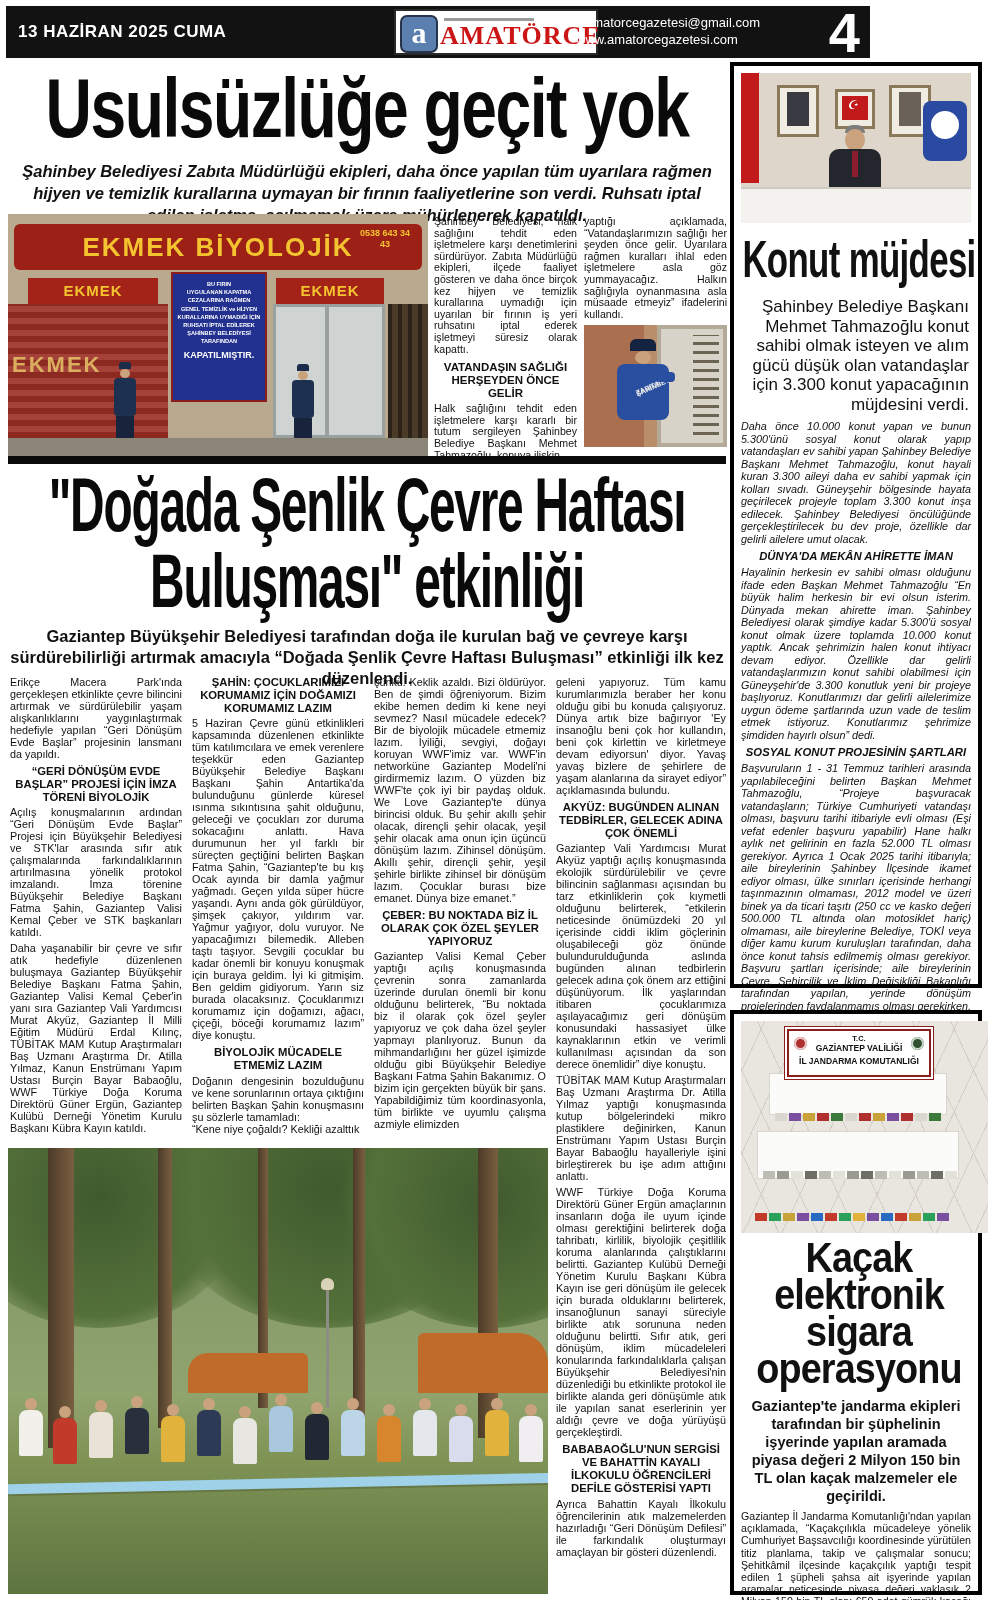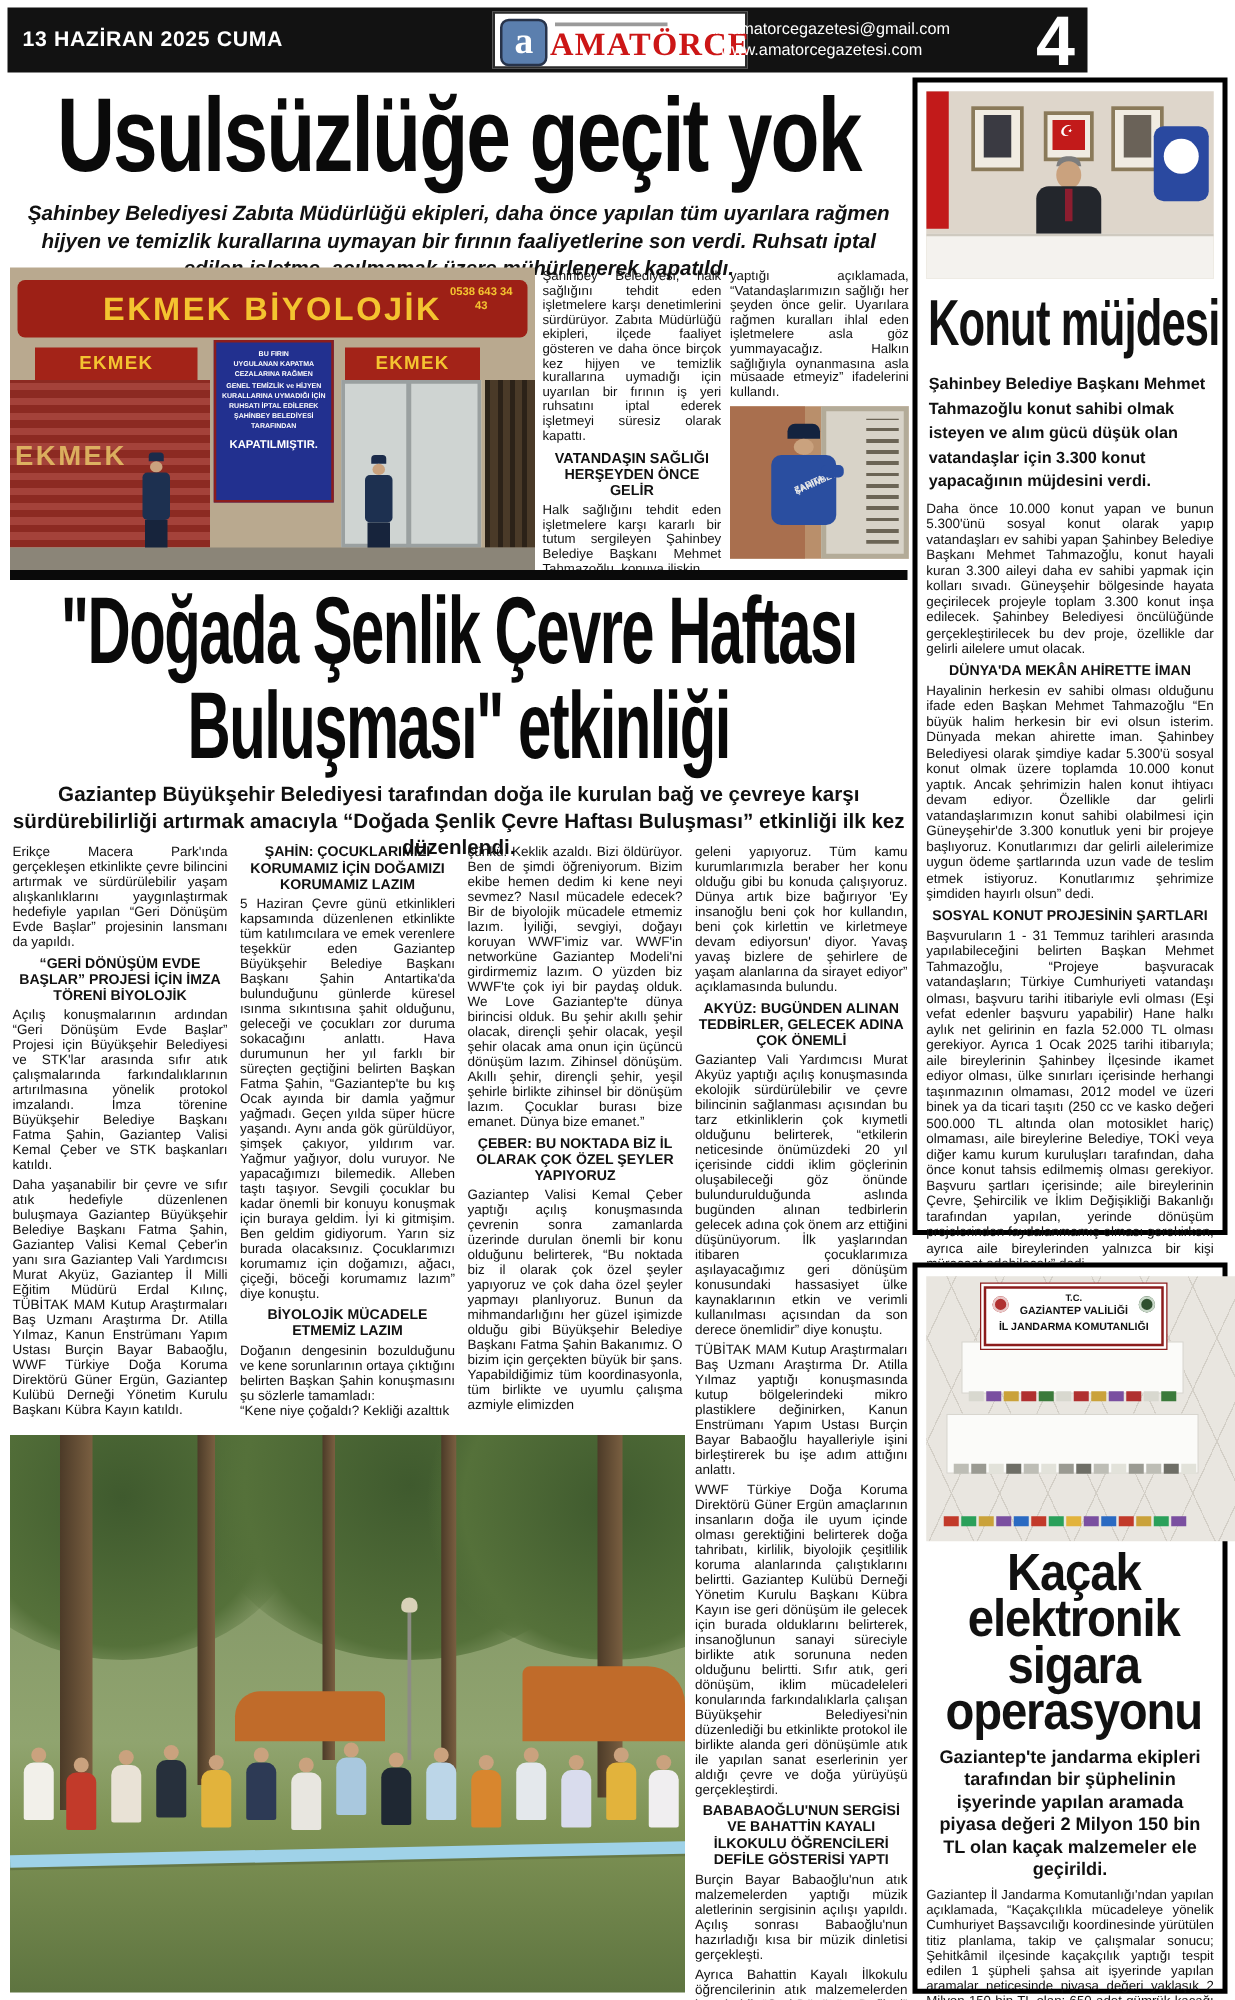--- a/index.html
+++ b/index.html
@@ -81,22 +81,22 @@
   .pm-logo{position:absolute;right:4px;top:28px;width:44px;height:60px;background:#2a49a0;border-radius:8px;}
   .pm-logo:after{content:"";position:absolute;left:8px;top:10px;width:28px;height:28px;background:#fff;border-radius:50%;}
   .pm-desk{position:absolute;left:0;bottom:0;width:100%;height:34px;background:#f4f2ee;border-top:2px solid #cfcac0;}
   .pm-man-head{position:absolute;left:104px;top:56px;width:20px;height:22px;background:#caa27e;border-radius:50%;}
   .pm-man-hair{position:absolute;left:104px;top:52px;width:20px;height:8px;background:#7d7d7d;border-radius:8px 8px 0 0;}
   .pm-man-body{position:absolute;left:88px;top:76px;width:52px;height:42px;background:#23262c;border-radius:10px 10px 0 0;}
   .pm-man-tie{position:absolute;left:111px;top:78px;width:6px;height:26px;background:#8c1d2f;}
   .konut-h{position:relative;height:58px;margin-top:8px;}
   .konut-h .inner{position:absolute;left:-62px;width:360px;text-align:center;font-size:52px;font-weight:800;letter-spacing:-1px;
                   transform:scaleX(.67);transform-origin:center top;line-height:56px;}
-  .box-intro{font-size:13px;font-weight:bold;text-align:left;line-height:19.5px;margin:8px 2px 6px 2px;}
-  .box-body{font-size:10.8px;line-height:12.5px;text-align:justify;}
+  .box-intro{font-size:17px;font-weight:normal;text-align:right;line-height:19.5px;margin:8px 2px 6px 2px;}
+  .box-body{font-size:10.8px;line-height:12.5px;text-align:justify;font-style:italic;}
   .box-body p{margin:0 0 5px 0;}
   .box-sub{font-weight:bold;font-size:11.3px;text-align:center;line-height:13px;margin:5px 0 3px 0;}
 
   
   .bar2{position:absolute;left:8px;top:456px;width:718px;height:8px;background:#0a0a0a;}
   .h2-wrap{position:absolute;left:8px;top:466px;width:718px;height:156px;}
   .h2-line{position:absolute;width:1140px;left:-211px;text-align:center;font-size:76px;font-weight:800;
            letter-spacing:-2px;transform:scaleX(.63);transform-origin:center top;line-height:78px;color:#0a0a0a;}
   .h2-l1{top:0;} .h2-l2{top:76px;}
   .deck2{position:absolute;left:8px;top:626px;width:718px;text-align:center;font-size:16.5px;font-weight:bold;line-height:21px;}
@@ -281,21 +281,20 @@
     <div class="s3sub">ÇEBER: BU NOKTADA BİZ İL OLARAK ÇOK ÖZEL ŞEYLER YAPIYORUZ</div>
     <p>Gaziantep Valisi Kemal Çeber yaptığı açılış konuşmasında çevrenin sonra zamanlarda üzerinde durulan önemli bir konu olduğunu belirterek, “Bu noktada biz il olarak çok özel şeyler yapıyoruz ve çok daha özel şeyler yapmayı planlıyoruz. Bunun da mihmandarlığını her güzel işimizde olduğu gibi Büyükşehir Belediye Başkanı Fatma Şahin Bakanımız. O bizim için gerçekten büyük bir şans. Yapabildiğimiz tüm koordinasyonla, tüm birlikte ve uyumlu çalışma azmiyle elimizden</p>
   </div>
   <div class="s3col" style="left:556px;width:170px;">
     <p>geleni yapıyoruz. Tüm kamu kurumlarımızla beraber her konu olduğu gibi bu konuda çalışıyoruz. Dünya artık bize bağırıyor 'Ey insanoğlu beni çok hor kullandın, beni çok kirlettin ve kirletmeye devam ediyorsun' diyor. Yavaş yavaş bizlere de şehirlere de yaşam alanlarına da sirayet ediyor” açıklamasında bulundu.</p>
     <div class="s3sub">AKYÜZ: BUGÜNDEN ALINAN TEDBİRLER, GELECEK ADINA ÇOK ÖNEMLİ</div>
     <p>Gaziantep Vali Yardımcısı Murat Akyüz yaptığı açılış konuşmasında ekolojik sürdürülebilir ve çevre bilincinin sağlanması açısından bu tarz etkinliklerin çok kıymetli olduğunu belirterek, “etkilerin neticesinde önümüzdeki 20 yıl içerisinde ciddi iklim göçlerinin oluşabileceği göz önünde bulundurulduğunda aslında bugünden alınan tedbirlerin gelecek adına çok önem arz ettiğini düşünüyorum. İlk yaşlarından itibaren çocuklarımıza aşılayacağımız geri dönüşüm konusundaki hassasiyet ülke kaynaklarının etkin ve verimli kullanılması açısından da son derece önemlidir” diye konuştu.</p>
     <p>TÜBİTAK MAM Kutup Araştırmaları Baş Uzmanı Araştırma Dr. Atilla Yılmaz yaptığı konuşmasında kutup bölgelerindeki mikro plastiklere değinirken, Kanun Enstrümanı Yapım Ustası Burçin Bayar Babaoğlu hayalleriyle işini birleştirerek bu işe adım attığını anlattı.</p>
     <p>WWF Türkiye Doğa Koruma Direktörü Güner Ergün amaçlarının insanların doğa ile uyum içinde olması gerektiğini belirterek doğa tahribatı, kirlilik, biyolojik çeşitlilik koruma alanlarında çalıştıklarını belirtti. Gaziantep Kulübü Derneği Yönetim Kurulu Başkanı Kübra Kayın ise geri dönüşüm ile gelecek için burada olduklarını belirterek, insanoğlunun sanayi süreciyle birlikte atık sorununa neden olduğunu belirtti. Sıfır atık, geri dönüşüm, iklim mücadeleleri konularında farkındalıklarla çalışan Büyükşehir Belediyesi'nin düzenlediği bu etkinlikte protokol ile birlikte alanda geri dönüşümle atık ile yapılan sanat eserlerinin yer aldığı çevre ve doğa yürüyüşü gerçekleştirdi.</p>
     <div class="s3sub">BABABAOĞLU'NUN SERGİSİ VE BAHATTİN KAYALI İLKOKULU ÖĞRENCİLERİ DEFİLE GÖSTERİSİ YAPTI</div>
-    <p>Burçin Bayar Babaoğlu'nun atık malzemelerden yaptığı müzik aletlerinin sergisinin açılışı yapıldı. Açılış sonrası Babaoğlu'nun hazırladığı kısa bir müzik dinletisi gerçekleşti.</p>
     <p>Ayrıca Bahattin Kayalı İlkokulu öğrencilerinin atık malzemelerden hazırladığı “Geri Dönüşüm Defilesi” ile farkındalık oluşturmayı amaçlayan bir gösteri düzenlendi.</p>
   </div>
 
   <div class="ph-crowd">
     <div class="leaf" style="left:-60px;top:-80px;width:300px;height:260px;"></div>
     <div class="leaf" style="left:150px;top:-100px;width:340px;height:280px;"></div>
     <div class="leaf" style="left:330px;top:-70px;width:300px;height:250px;"></div>
     <div class="trunk" style="left:40px;width:26px;height:300px;"></div>
     <div class="trunk" style="left:150px;width:14px;height:280px;"></div>
     <div class="trunk" style="left:250px;width:10px;height:260px;"></div>

